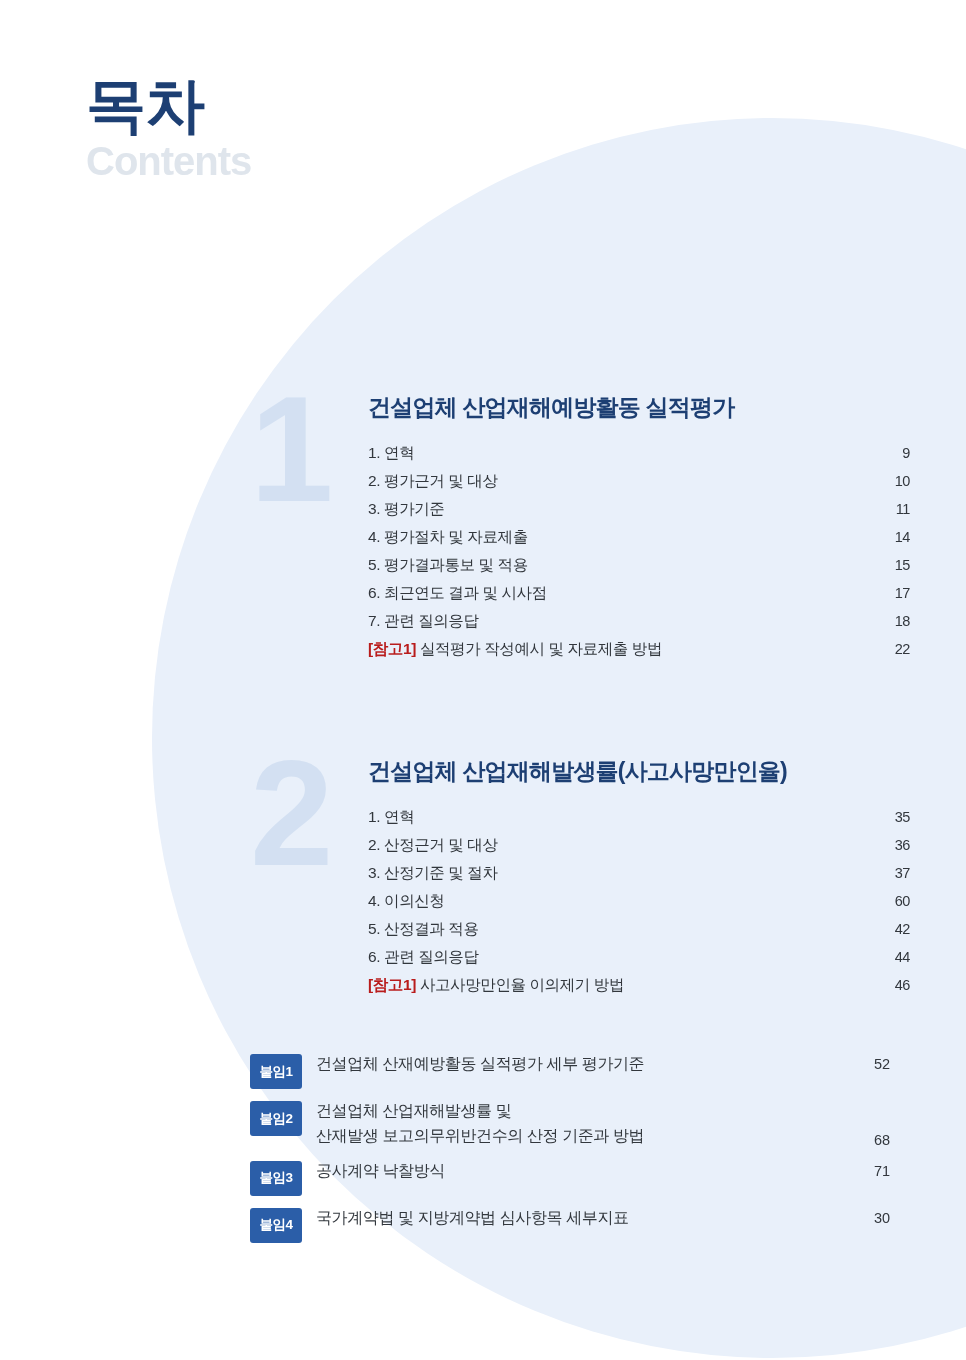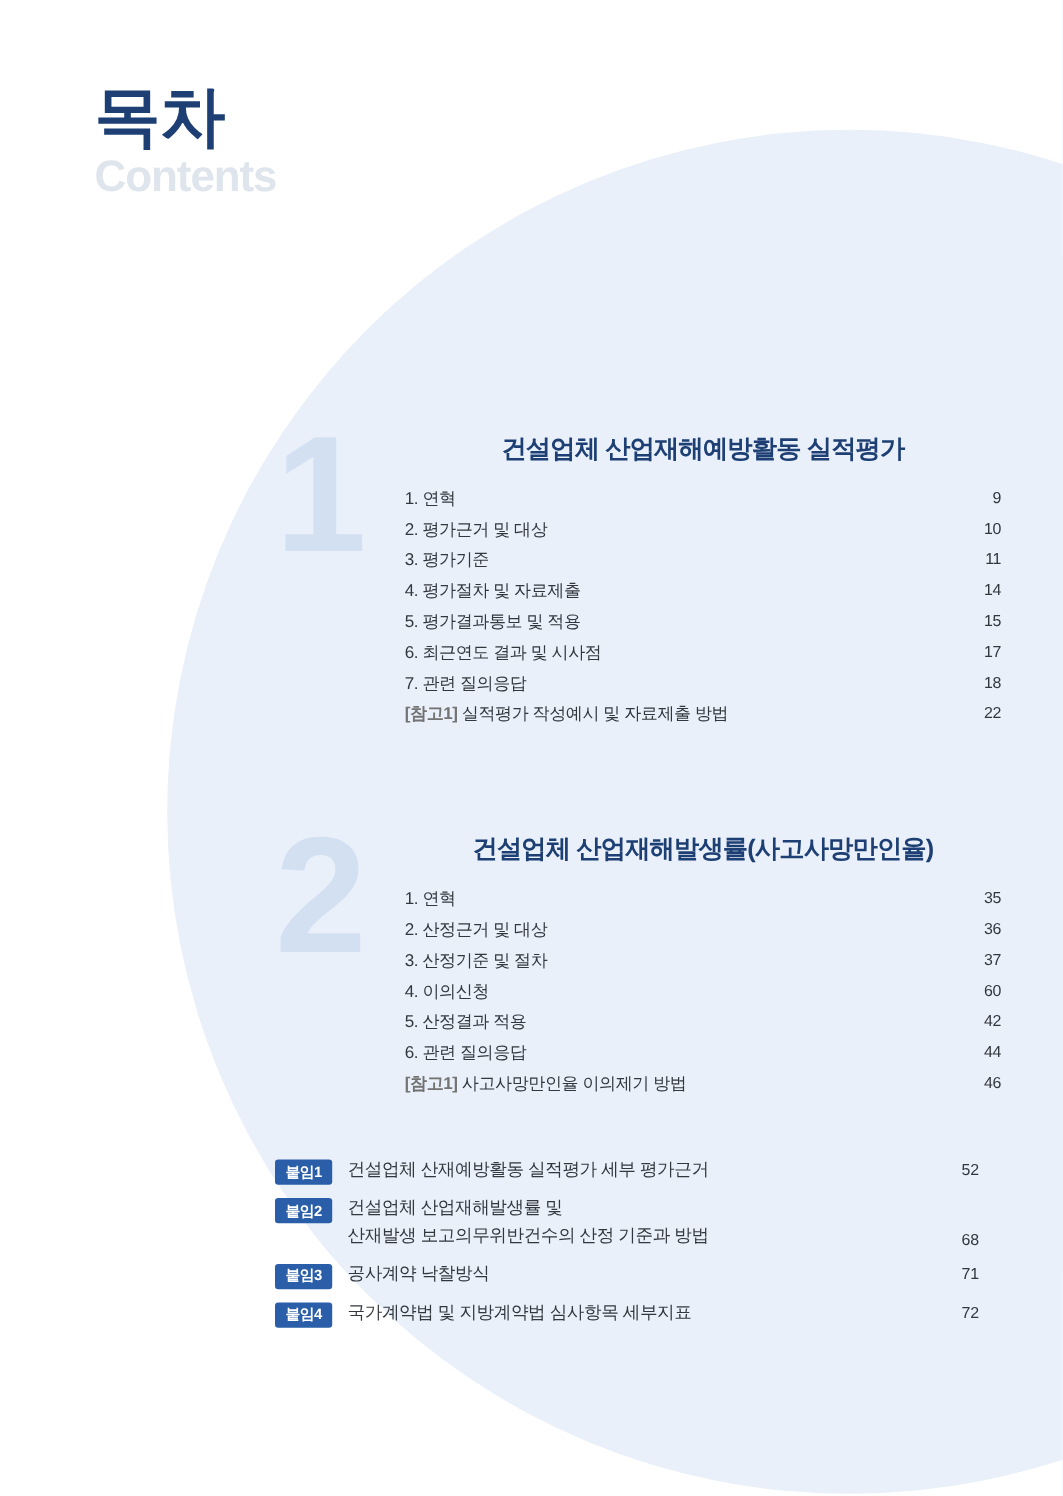--- a/index.html
+++ b/index.html
@@ -82,21 +82,20 @@
   .section-body {
     margin-left: 118px;
   }
   .section-title {
     font-size: 23px;
     font-weight: bold;
     color: #1d3f73;
     letter-spacing: -0.8px;
     margin: 0 0 16px 0;
     white-space: nowrap;
-    text-align: center;
   }
   .toc-list {
     list-style: none;
     margin: 0;
     padding: 0;
   }
   .toc-row {
     display: flex;
     align-items: center;
     font-size: 15.5px;
@@ -111,40 +110,40 @@
     flex: 1 1 auto;
   }
   .toc-page {
     flex: 0 0 auto;
     width: 36px;
     text-align: right;
     font-size: 14.5px;
     color: #32373d;
   }
   .toc-row.note .toc-label strong {
-    color: #737373;
+    color: #b91c1c;
     font-weight: bold;
   }
 
   
   .appendix {
     position: absolute;
     left: 250px;
     top: 1052px;
     width: 660px;
   }
   .app-row {
     display: flex;
     align-items: flex-start;
     margin-bottom: 10px;
   }
   .app-tag {
     flex: 0 0 auto;
     width: 52px;
-    height: 23px;
+    height: 35px;
     background: #2b5ea8;
     color: #ffffff;
     font-size: 13.5px;
     font-weight: bold;
     border-radius: 3px;
     display: flex;
     align-items: center;
     justify-content: center;
     margin-top: 2px;
     letter-spacing: -0.5px;
@@ -277,21 +276,21 @@
           </li>
         </ul>
       </div>
     </div>
 
     <div class="appendix">
 
       <div class="app-row one-line">
         <div class="app-tag">붙임1</div>
         <div class="app-text">
-          <span>건설업체 산재예방활동 실적평가 세부 평가근거</span>
+          <span>건설업체 산재예방활동 실적평가 세부 평가기준</span>
         </div>
         <div class="app-page">52</div>
       </div>
 
       <div class="app-row two-line">
         <div class="app-tag">붙임2</div>
         <div class="app-text">
           <span>건설업체 산업재해발생률 및</span>
           <span class="line2">산재발생 보고의무위반건수의 산정 기준과 방법</span>
         </div>
@@ -304,19 +303,19 @@
           <span>공사계약 낙찰방식</span>
         </div>
         <div class="app-page">71</div>
       </div>
 
       <div class="app-row one-line">
         <div class="app-tag">붙임4</div>
         <div class="app-text">
           <span>국가계약법 및 지방계약법 심사항목 세부지표</span>
         </div>
-        <div class="app-page">72</div>
+        <div class="app-page">30</div>
       </div>
 
     </div>
 
   </div>
 </div>
 
 </body></html>

